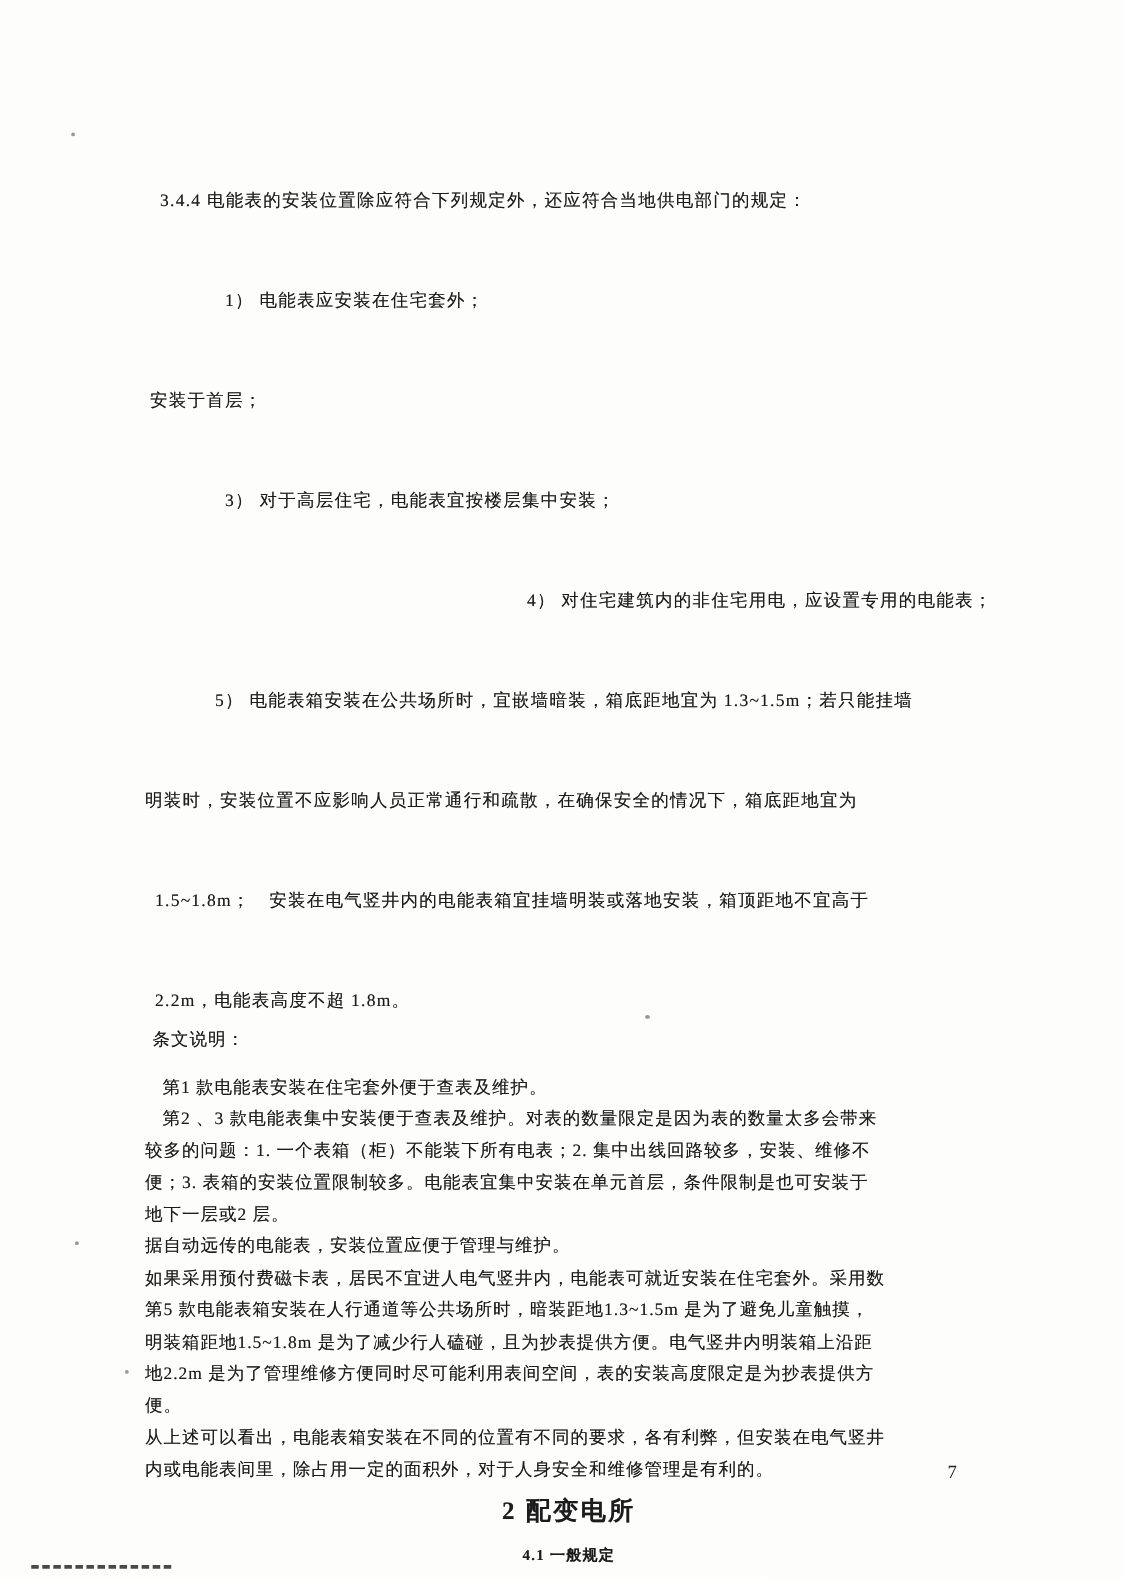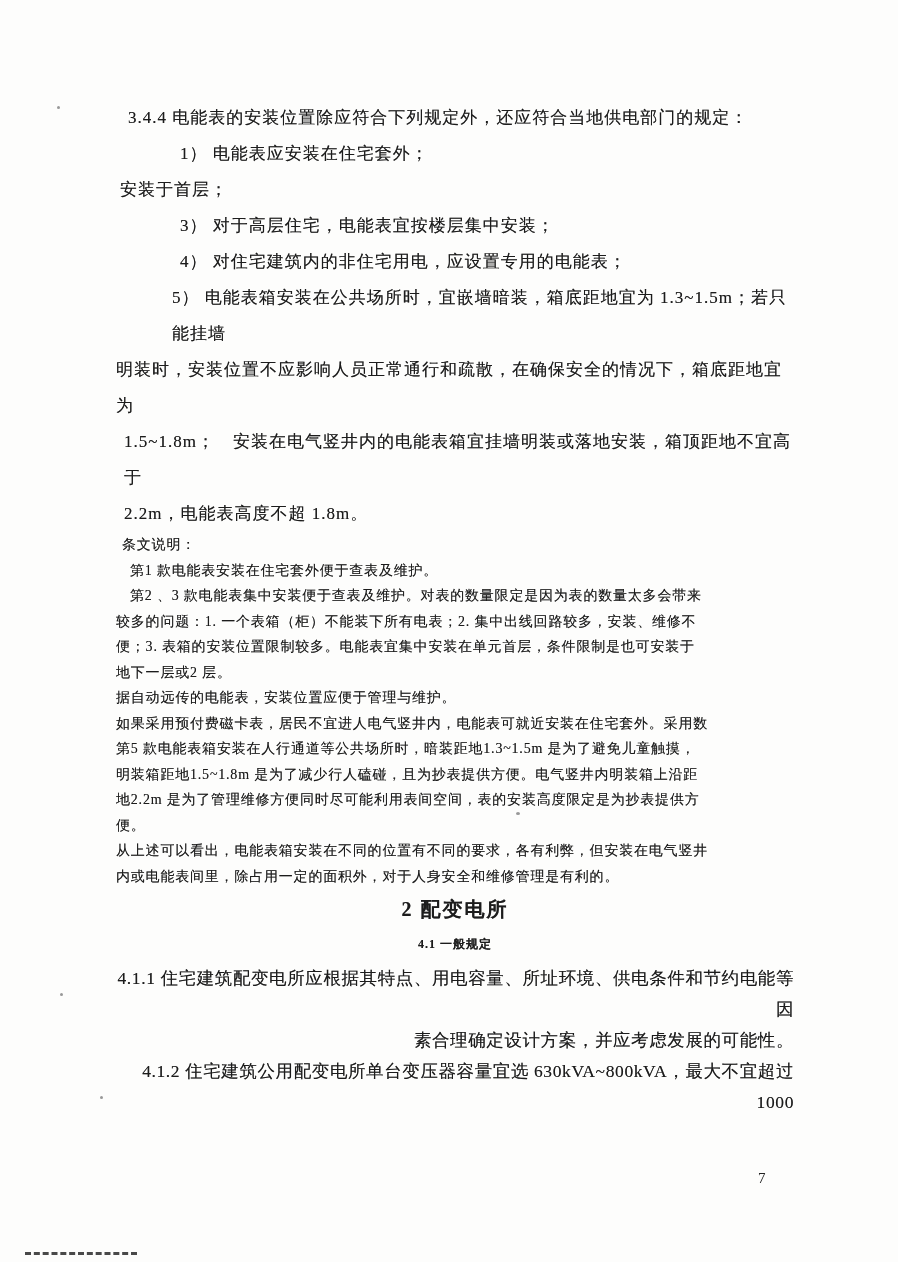--- a/index.html
+++ b/index.html
@@ -16,21 +16,21 @@
     position: absolute;
     left: 116px;
     top: 100px;
     width: 678px;
   }
   .ln {
     text-shadow: 0 0 0.5px rgba(20,20,20,0.55);
     white-space: normal;
   }
   
-  .a { font-size: 17px; line-height: 36px; letter-spacing: 1px; }
+  .a { font-size: 14px; line-height: 36px; letter-spacing: 1px; margin-top: 44px; }
   
   .n { font-size: 14px; line-height: 25.5px; letter-spacing: 0.8px; }
   
   .r { font-size: 17.5px; line-height: 31px; letter-spacing: 0.6px; text-align: right; }
   .h1 {
     font-size: 20px; font-weight: bold; text-align: center;
     line-height: 28px; margin: 6px 0 4px 0; letter-spacing: 2px;
   }
   .h2 {
     font-size: 12px; font-weight: bold; text-align: center;
@@ -66,27 +66,27 @@
 </style>
 </head>
 <body>
 
 <div class="page">
   <div class="content" id="content">
       <div class="ln a" style="padding-left: 12px;">3.4.4 电能表的安装位置除应符合下列规定外，还应符合当地供电部门的规定：</div>
       <div class="ln a" style="padding-left: 64px;">1） 电能表应安装在住宅套外；</div>
       <div class="ln a" style="padding-left: 4px;">安装于首层；</div>
       <div class="ln a" style="padding-left: 64px;">3） 对于高层住宅，电能表宜按楼层集中安装；</div>
-      <div class="ln a" style="padding-left: 64px;">4） 对住宅建筑内的非住宅用电，应设置专用的电能表；</div>
+      <div class="ln a" style="padding-left: 64px; text-align: right;">4） 对住宅建筑内的非住宅用电，应设置专用的电能表；</div>
       <div class="ln a" style="padding-left: 56px;">5） 电能表箱安装在公共场所时，宜嵌墙暗装，箱底距地宜为 1.3~1.5m；若只能挂墙</div>
       <div class="ln a">明装时，安装位置不应影响人员正常通行和疏散，在确保安全的情况下，箱底距地宜为</div>
       <div class="ln a" style="padding-left: 8px;">1.5~1.8m；　安装在电气竖井内的电能表箱宜挂墙明装或落地安装，箱顶距地不宜高于</div>
       <div class="ln a" style="padding-left: 8px;">2.2m，电能表高度不超 1.8m。</div>
       <div class="ln n" style="padding-left: 6px;">条文说明：</div>
-      <div class="ln n" style="padding-left: 14px;">第1 款电能表安装在住宅套外便于查表及维护。</div>
+      <div class="ln n" style="padding-left: 14px; margin-top: 12px;">第1 款电能表安装在住宅套外便于查表及维护。</div>
       <div class="ln n" style="padding-left: 14px;">第2 、3 款电能表集中安装便于查表及维护。对表的数量限定是因为表的数量太多会带来</div>
       <div class="ln n">较多的问题：1. 一个表箱（柜）不能装下所有电表；2. 集中出线回路较多，安装、维修不</div>
       <div class="ln n">便；3. 表箱的安装位置限制较多。电能表宜集中安装在单元首层，条件限制是也可安装于</div>
       <div class="ln n">地下一层或2 层。</div>
       <div class="ln n">据自动远传的电能表，安装位置应便于管理与维护。</div>
       <div class="ln n">如果采用预付费磁卡表，居民不宜进人电气竖井内，电能表可就近安装在住宅套外。采用数</div>
       <div class="ln n">第5 款电能表箱安装在人行通道等公共场所时，暗装距地1.3~1.5m 是为了避免儿童触摸，</div>
       <div class="ln n">明装箱距地1.5~1.8m 是为了减少行人磕碰，且为抄表提供方便。电气竖井内明装箱上沿距</div>
       <div class="ln n">地2.2m 是为了管理维修方便同时尽可能利用表间空间，表的安装高度限定是为抄表提供方</div>
       <div class="ln n">便。</div>

